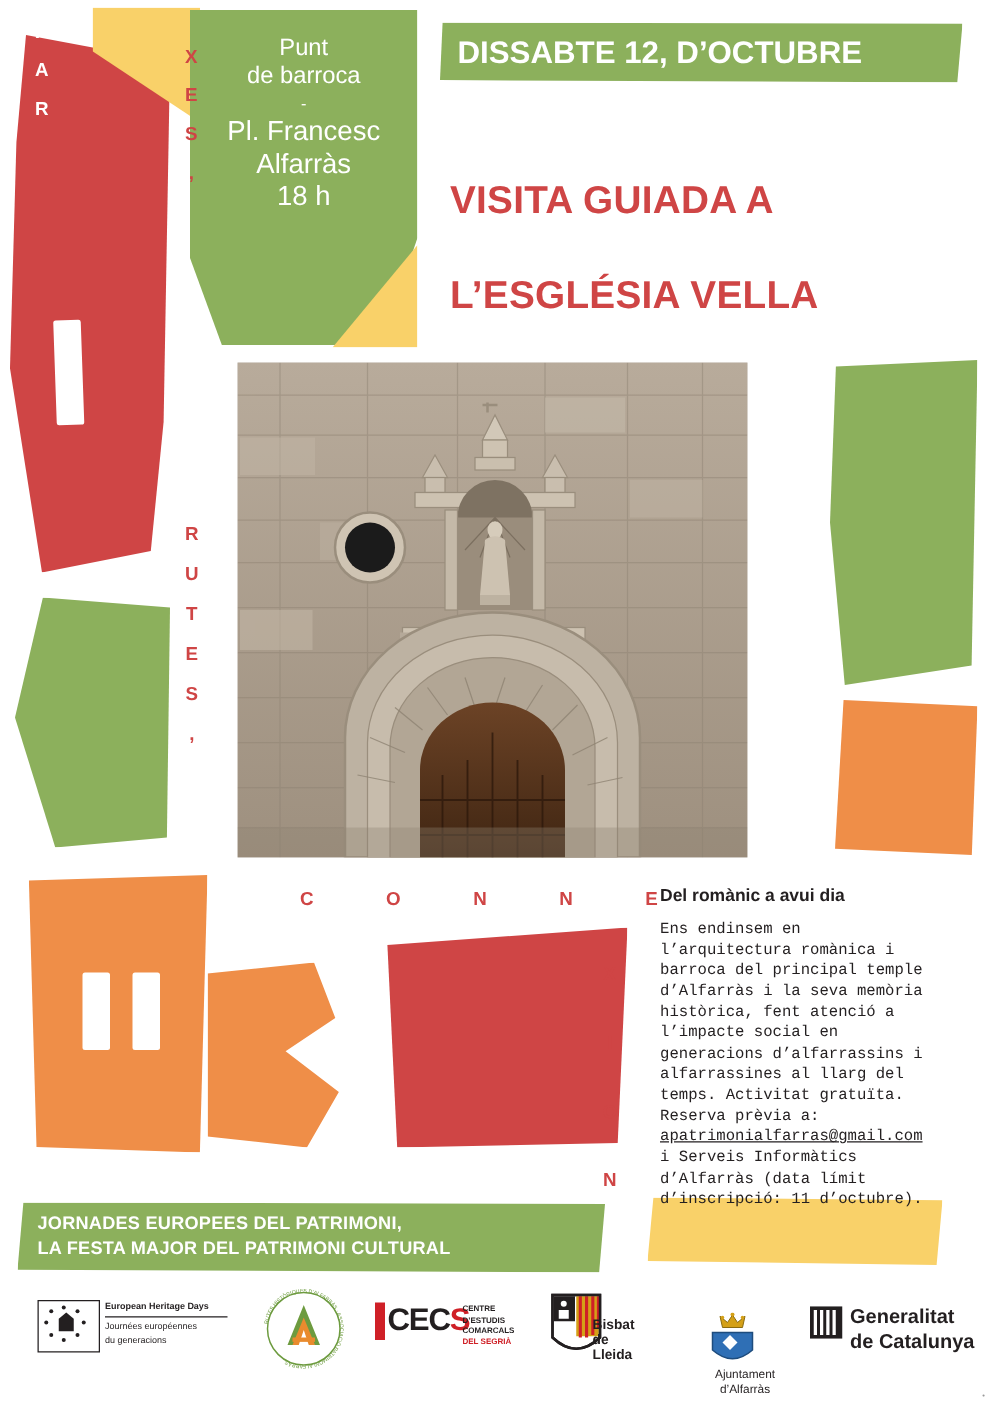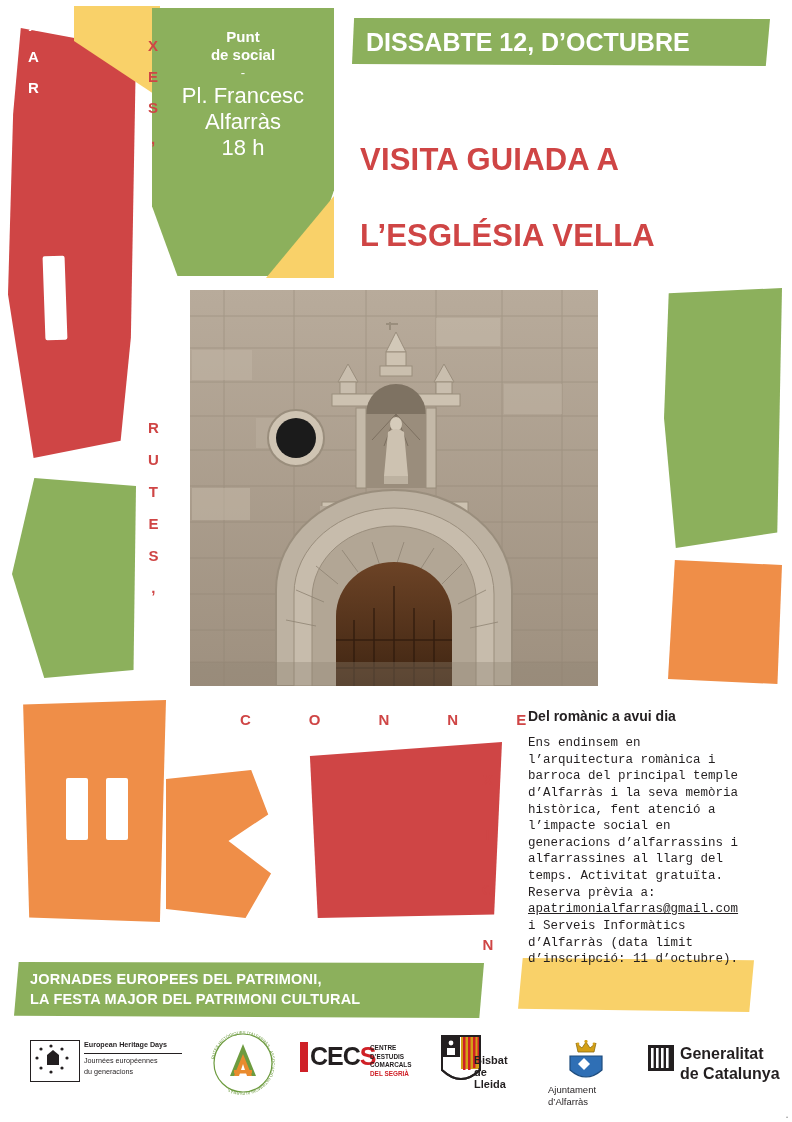--- a/index.html
+++ b/index.html
@@ -161,22 +161,22 @@
   
   .meeting {
     position: absolute;
     left: 158px; top: 28px;
     width: 170px;
     text-align: center;
     color: #ffffff;
     line-height: 1.18;
   }
   .meeting .mp-title {
-    font-weight: bold;
-    font-size: 15px;
+    font-weight: normal;
+    font-size: 19px;
   }
   .meeting .mp-sep {
     font-size: 13px;
     margin: 2px 0 2px 0;
   }
   .meeting .mp-place {
     font-size: 22px;
     font-weight: normal;
   }
 
@@ -294,21 +294,21 @@
   .logo-bisbat { left: 408px; top: 4px; width: 110px; height: 62px; }
   .logo-bisbat .shield {
     position: absolute; left: 8px; top: 0;
     width: 42px; height: 54px;
   }
   .logo-bisbat .txt {
     position: absolute; left: 42px; top: 20px;
     font-size: 11px; font-weight: bold; line-height: 1.1; color: #231f20;
   }
 
-  .logo-ajunt { left: 524px; top: 10px; width: 96px; height: 66px; }
+  .logo-ajunt { left: 524px; top: 20px; width: 96px; height: 66px; text-align: center; }
   .logo-ajunt .crest { position: relative; width: 96px; height: 44px; }
   .logo-ajunt .txt {
     font-size: 9.5px; line-height: 1.25; color: #231f20;
   }
 
   .logo-gene { left: 624px; top: 14px; width: 140px; height: 36px; }
   .logo-gene .mark { position: absolute; left: 0; top: 1px; width: 26px; height: 26px; }
   .logo-gene .txt {
     position: absolute; left: 32px; top: 0;
     font-size: 16px; font-weight: bold; line-height: 1.25; color: #231f20;
@@ -370,21 +370,21 @@
   </div>
   <div class="letters-xion">
     <span>X</span>
     <span>I</span>
     <span>O</span>
     <span>N</span>
   </div>
 
   <div class="meeting">
     <div class="mp-title">Punt</div>
-    <div class="mp-title">de social</div>
+    <div class="mp-title">de barroca</div>
     <div class="mp-sep">-</div>
     <div class="mp-place">Pl. Francesc</div>
     <div class="mp-place">Alfarràs</div>
     <div class="mp-place">18 h</div>
   </div>
 
   <div class="date-band"></div>
   <div class="date-text" style="position:absolute;left:366px;top:28px;color:#ffffff;font-weight:bold;font-size:25px;">DISSABTE 12, D’OCTUBRE</div>
 
   <div class="main-title">

